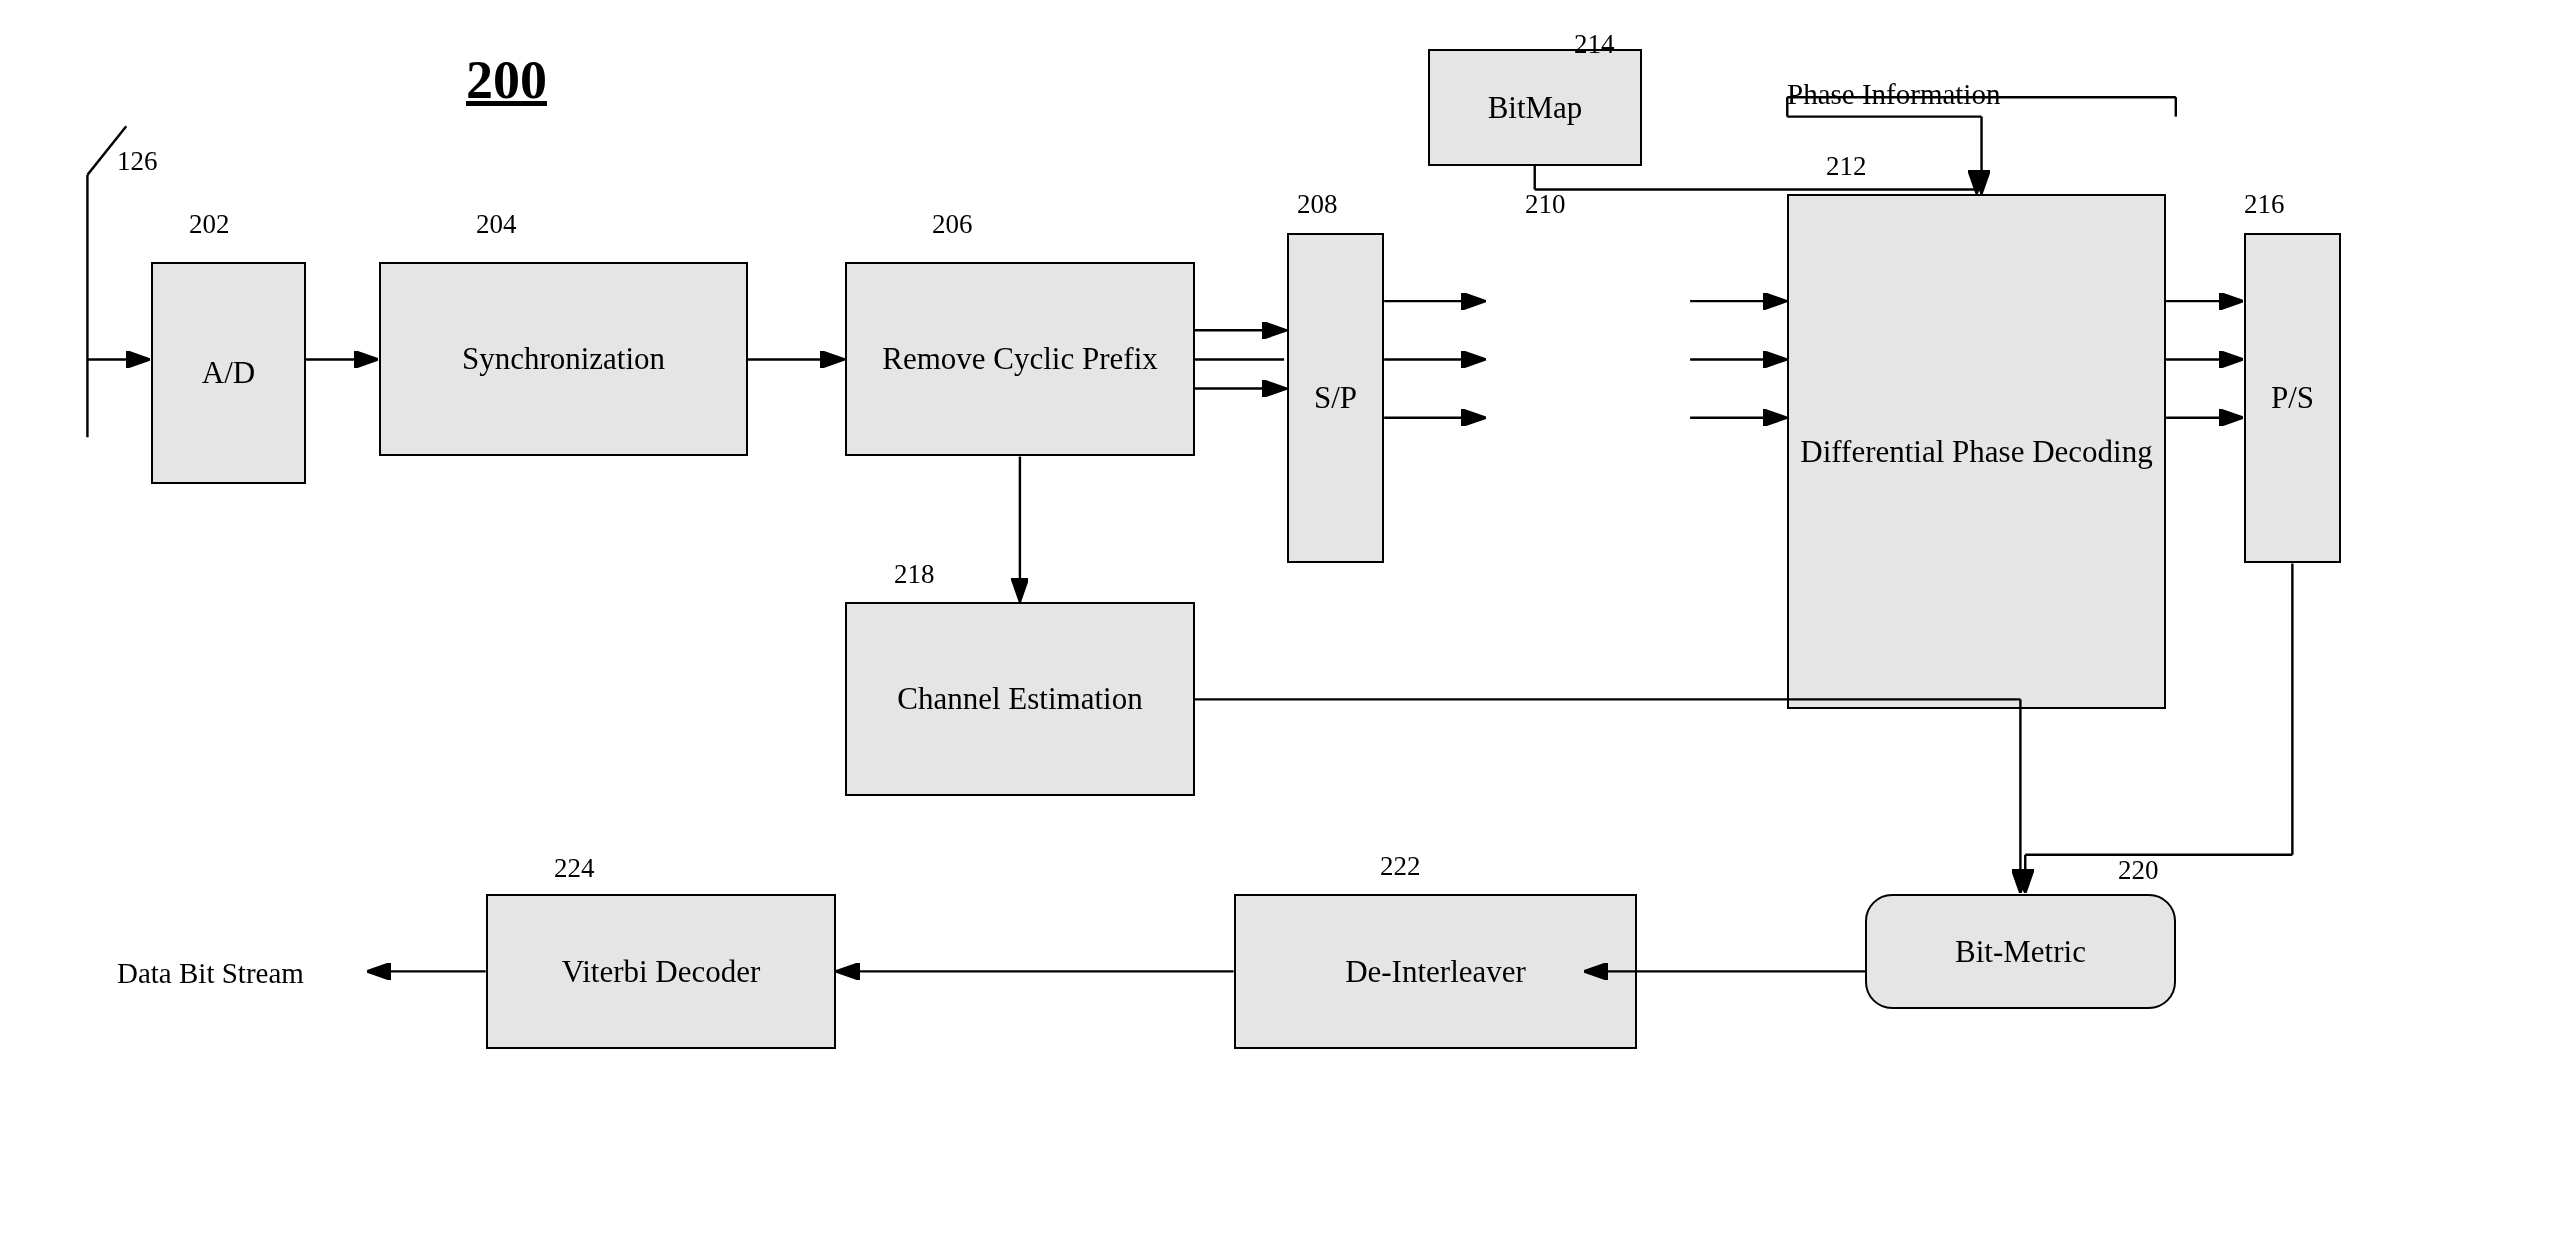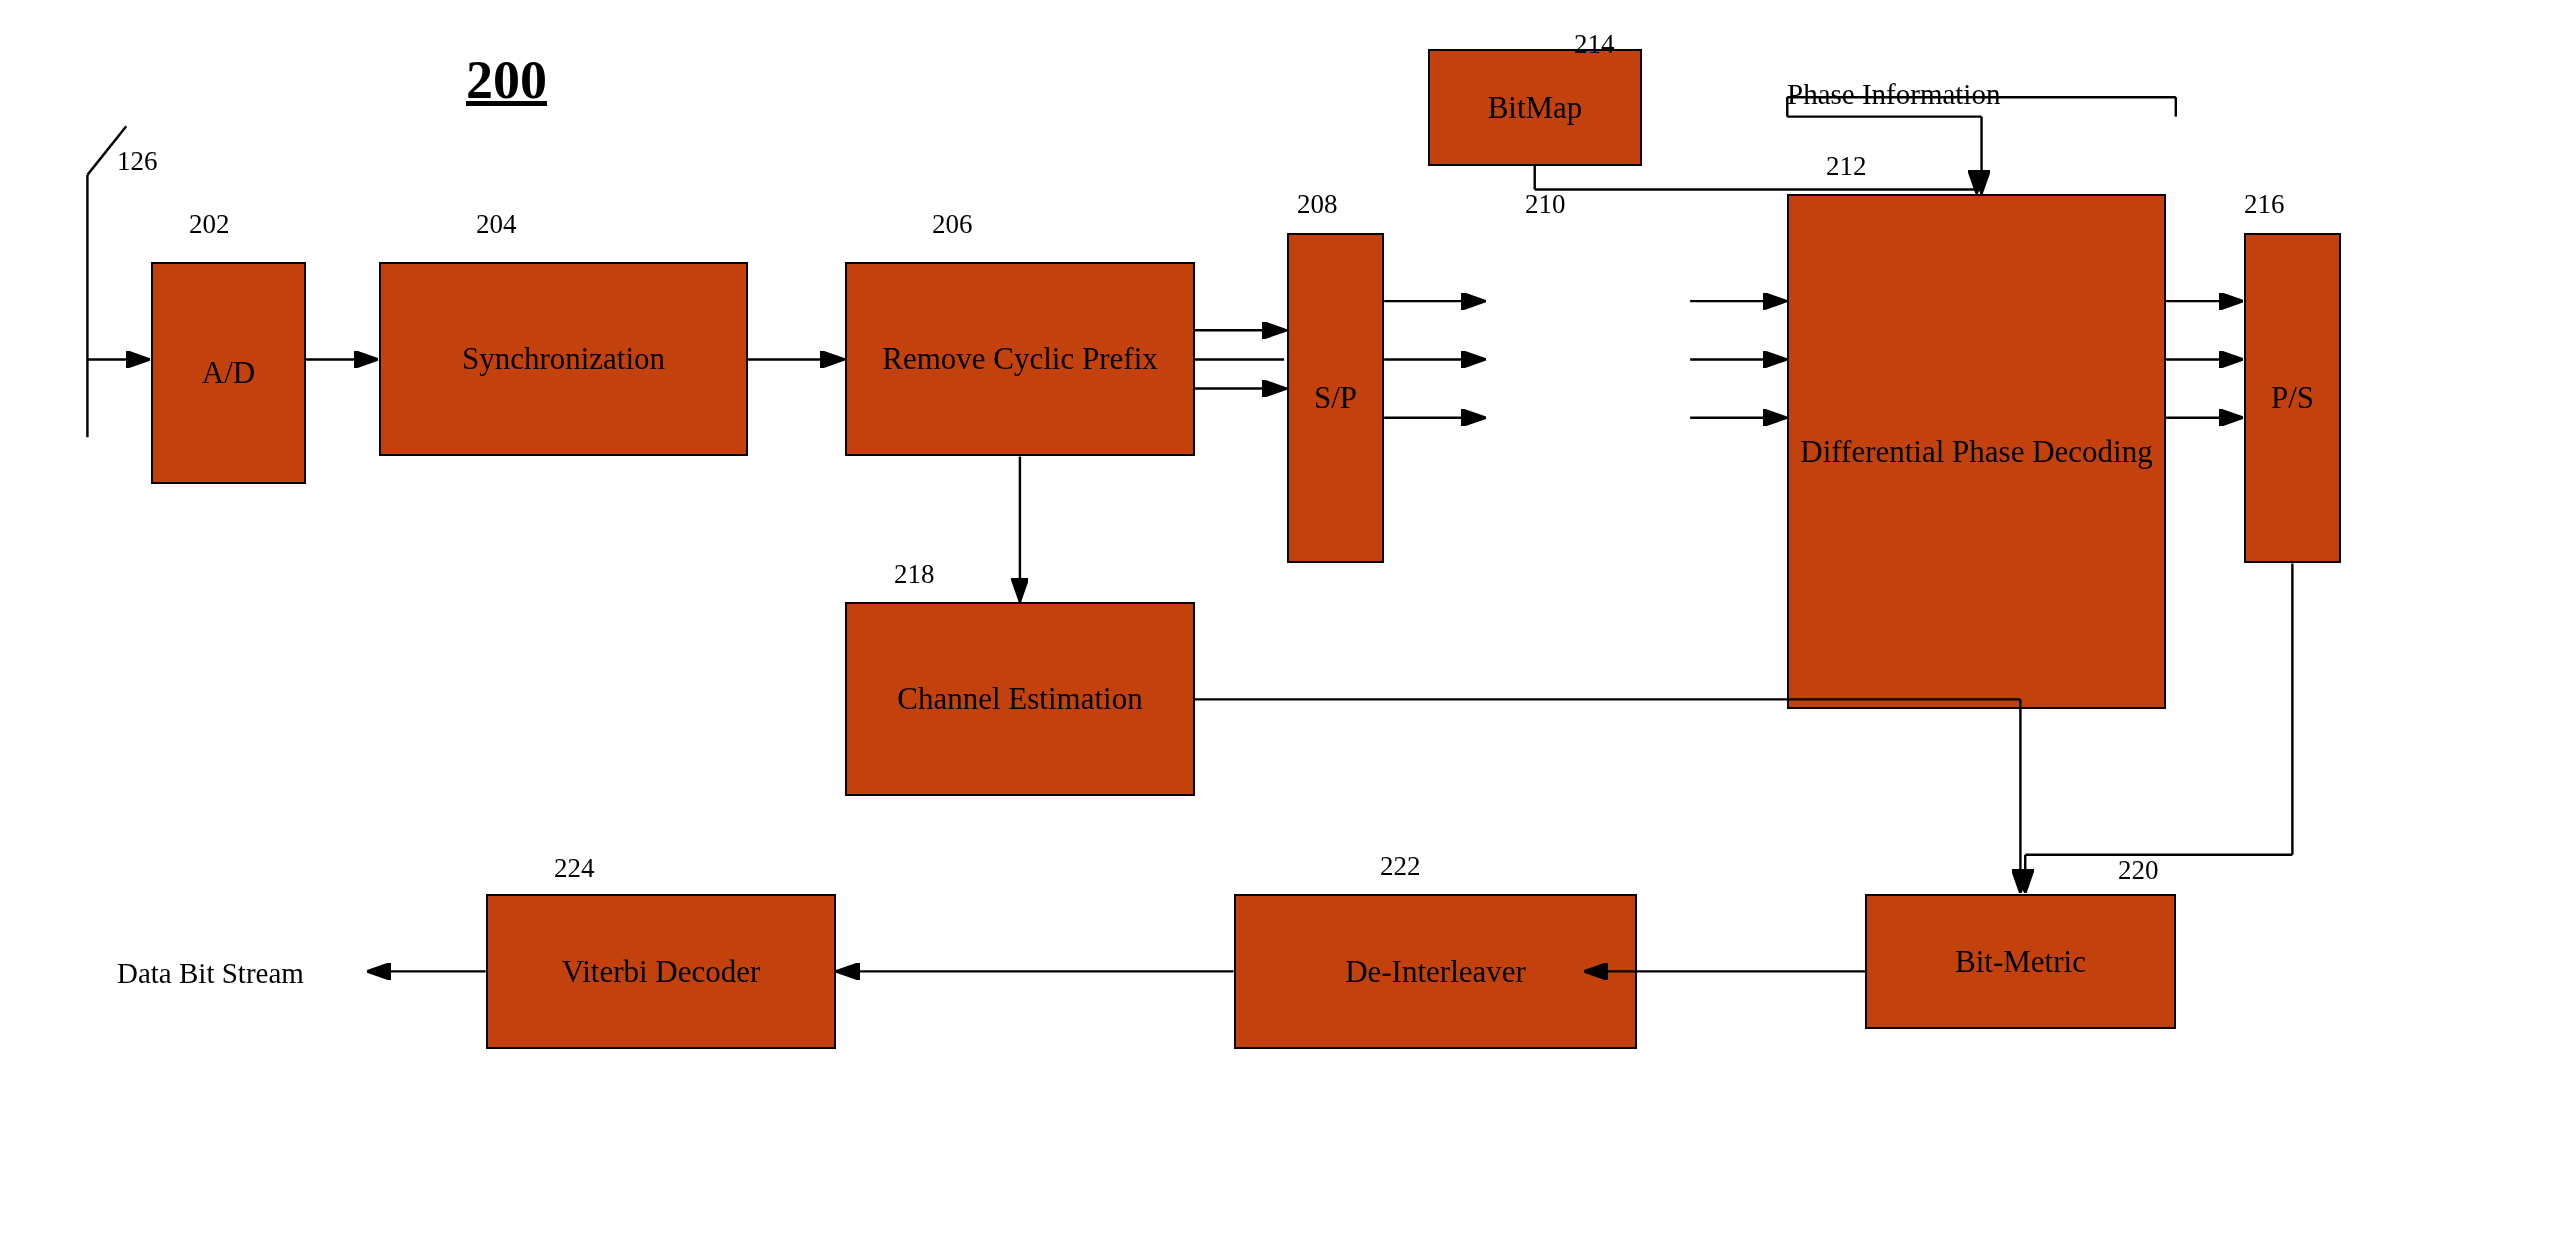--- a/index.html
+++ b/index.html
@@ -13,21 +13,21 @@
     }
     .diagram {
       position: absolute;
       top: 0; left: 0;
       width: 2576px;
       height: 1257px;
     }
     .block {
       position: absolute;
       border: 2.9px solid #000;
-      background: #c2410c;
+      background: #e5e5e5;
       display: flex;
       align-items: center;
       justify-content: center;
       text-align: center;
       font-size: 31px;
       line-height: 1.2;
     }
     .label {
       position: absolute;
       font-size: 27px;
@@ -103,21 +103,21 @@
   <div class="block" style="left:2244px; top:233px; width:97px; height:330px;">
     <span>P/S</span>
   </div>
   <div class="label" style="left:2244px; top:189px;">216</div>
 
   <div class="block" style="left:845px; top:602px; width:350px; height:194px;">
     <span>Channel Estimation</span>
   </div>
   <div class="label" style="left:894px; top:559px;">218</div>
 
-  <div class="block" style="left:1865px; top:894px; width:311px; height:135px;">
+  <div class="block" style="left:1865px; top:894px; width:311px; height:115px;border-radius:27px;">
     <span>Bit-Metric</span>
   </div>
   <div class="label" style="left:2118px; top:855px;">220</div>
 
   <div class="block" style="left:1234px; top:894px; width:403px; height:155px;">
     <span>De-Interleaver</span>
   </div>
   <div class="label" style="left:1340px; top:851px;margin-left:40px;">222</div>
 
   <div class="block" style="left:486px; top:894px; width:350px; height:155px;">

